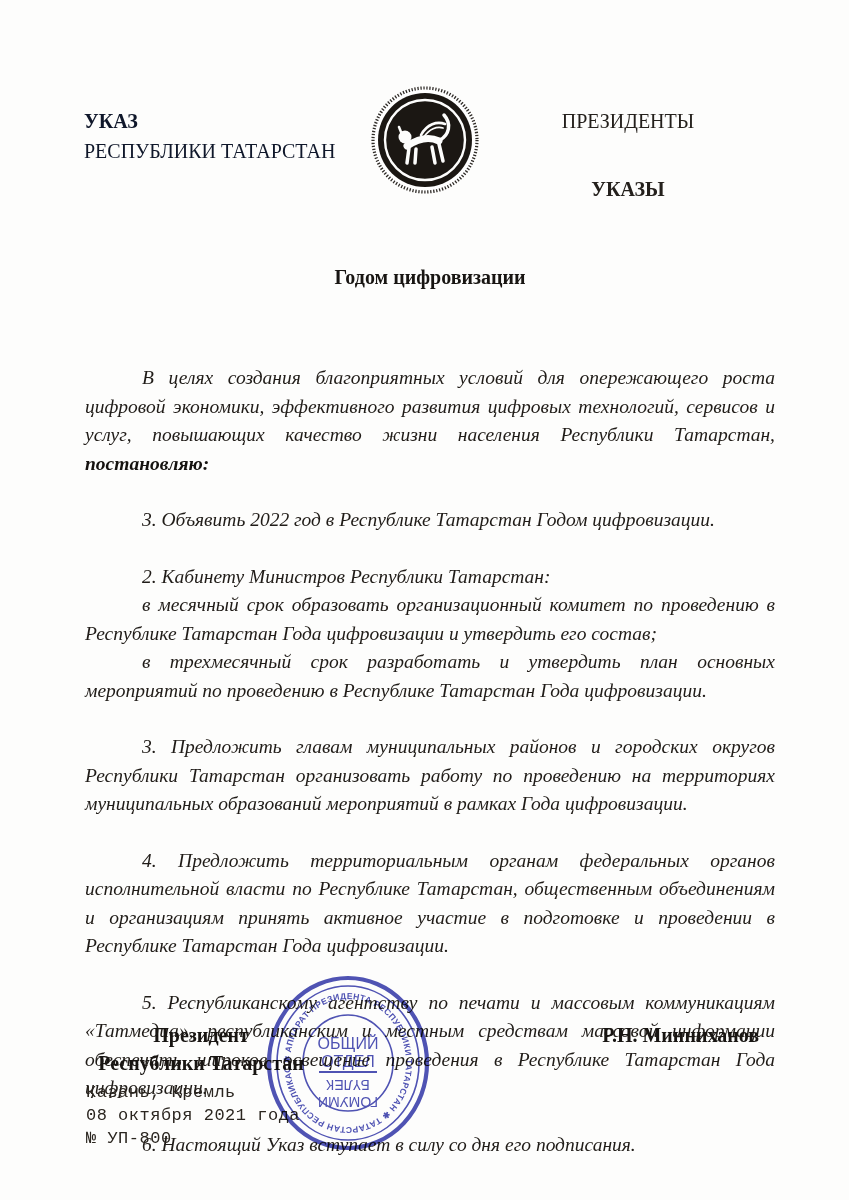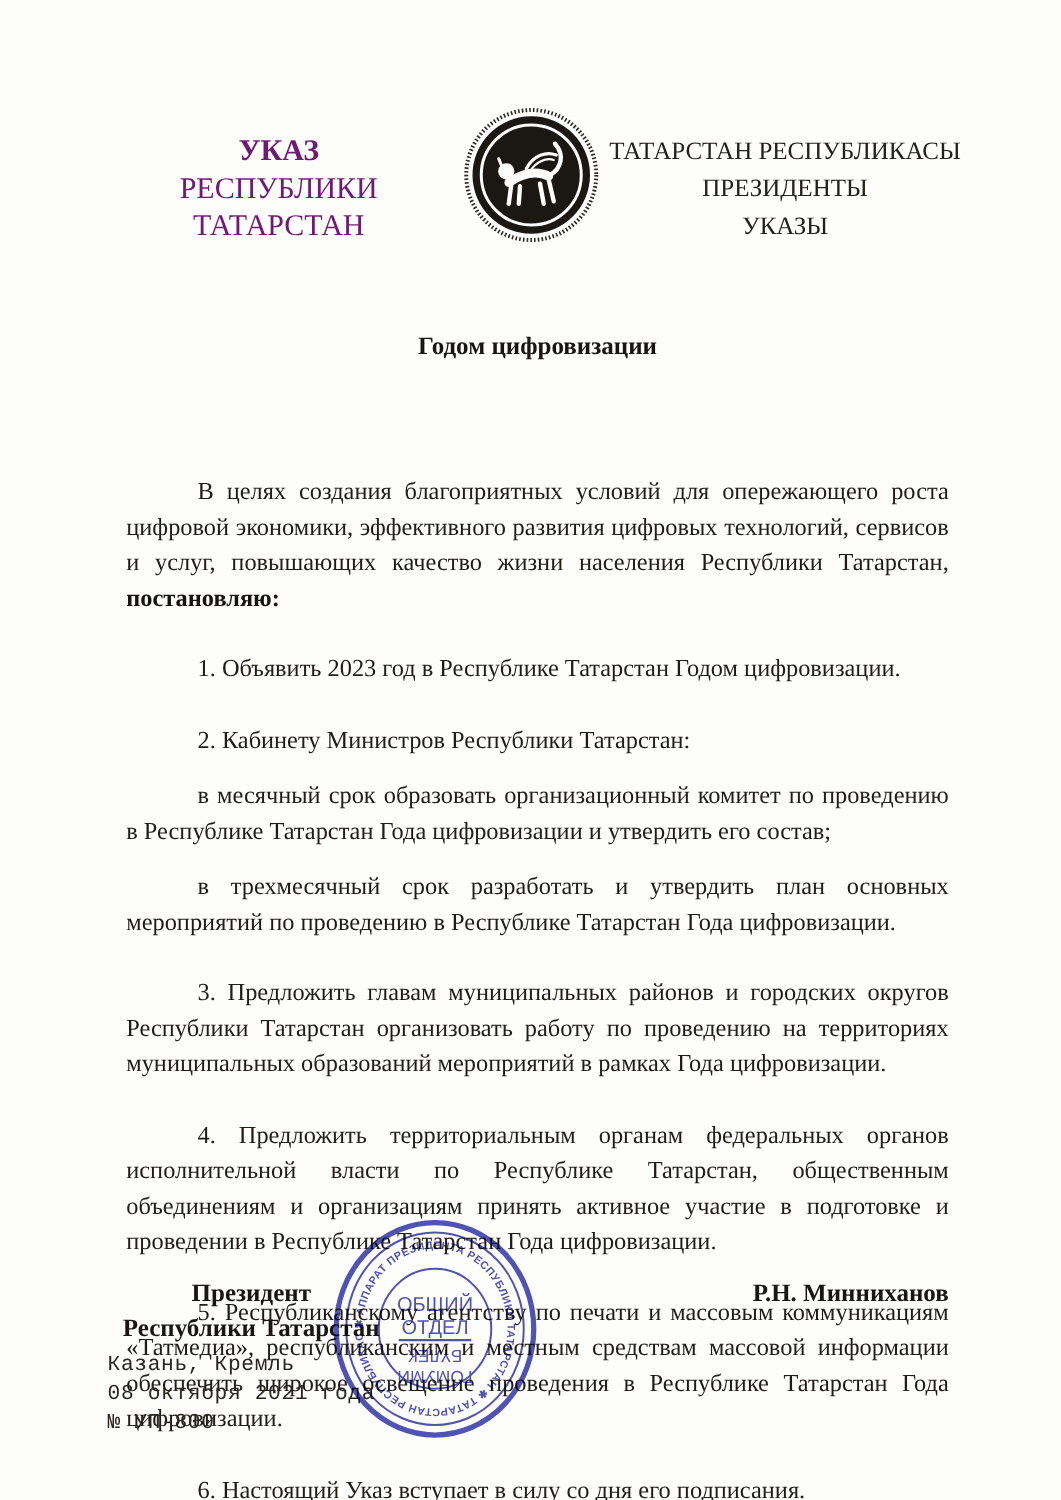--- a/index.html
+++ b/index.html
@@ -4,40 +4,40 @@
 <style>
   html,body{margin:0;padding:0;background:#e8e8e8;}
   .page{
     position:relative; width:849px; height:1200px; margin:0 auto;
     background:#fdfdfc; overflow:hidden;
     font-family:"Liberation Serif", serif; color:#1e1b17;
   }
   
   .hdr-left{
     position:absolute; top:106px; left:84px; width:278px;
-    text-align:center; font-size:24px; line-height:30px; color:#701a75;
+    text-align:left; font-size:20px; line-height:30px; color:#0f172a;
   }
   .hdr-left .ln1{font-weight:bold;}
   .hdr-right{
     position:absolute; top:106px; left:482px; width:292px;
     text-align:center; font-size:20px; line-height:30px; color:#24201c;
   }
-  .hdr-right .ln3{font-weight:normal;}
+  .hdr-right .ln3{font-weight:bold;margin-top:38px;}
   .emblem{position:absolute; top:84px; left:369px;}
   
   .doc-title{
     position:absolute; top:263px; left:85px; width:690px;
     text-align:center; font-weight:bold; font-size:20px; line-height:29px; color:#181512;
   }
   
   .body-block{
     position:absolute; top:364px; left:85px; width:690px;
     font-size:19.5px; line-height:28.5px; text-align:justify; color:#201c18;
   }
-  .para{margin:16px; text-indent:57px;}
+  .para{margin:0; text-indent:57px;font-style:italic;}
   .gap{margin-top:28px;}
   .preamble b{font-weight:bold; color:#15120f;}
   
   .signature{
     position:absolute; top:1021px; left:85px; width:690px;
     display:flex; justify-content:space-between; align-items:flex-start;
     font-weight:bold; font-size:20px; line-height:28px; color:#181512;
   }
   .sig-left{width:232px; text-align:center;}
   .sig-right{padding-right:16px;}
@@ -81,32 +81,31 @@
         <path d="M63,63 L66,79" stroke-width="3.5"></path>
         <path d="M70,60 L74,77" stroke-width="3.5"></path>
         <path d="M71,56 C80,51 83,40 75,31" stroke-width="3.5"></path>
         <path d="M52,51 C58,40 68,37 76,40" stroke-width="2.6"></path>
         <path d="M55,53 C60,45 68,42 74,44" stroke-width="1.8"></path>
       </g>
     </svg>
   </div>
 
   <div class="hdr-right">
-    <div class="ln1">ТАТАРСТАН РЕСПУБЛИКАСЫ</div>
     <div class="ln2">ПРЕЗИДЕНТЫ</div>
     <div class="ln3">УКАЗЫ</div>
   </div>
 
   <div class="doc-title">
     <div>Годом цифровизации</div>
   </div>
 
   <div class="body-block">
     <p class="para preamble"><span>В целях создания благоприятных условий для опережающего роста цифровой экономики, эффективного развития цифровых технологий, сервисов и услуг, повышающих качество жизни населения Республики Татарстан, </span><b>постановляю:</b></p>
-    <p class="para gap">1. Объявить 2023 год в Республике Татарстан Годом цифровизации.</p>
+    <p class="para gap">3. Объявить 2022 год в Республике Татарстан Годом цифровизации.</p>
     <p class="para gap">2. Кабинету Министров Республики Татарстан:</p>
     <p class="para">в месячный срок образовать организационный комитет по проведению в Республике Татарстан Года цифровизации и утвердить его состав;</p>
     <p class="para">в трехмесячный срок разработать и утвердить план основных мероприятий по проведению в Республике Татарстан Года цифровизации.</p>
     <p class="para gap">3. Предложить главам муниципальных районов и городских округов Республики Татарстан организовать работу по проведению на территориях муниципальных образований мероприятий в рамках Года цифровизации.</p>
     <p class="para gap">4. Предложить территориальным органам федеральных органов исполнительной власти по Республике Татарстан, общественным объединениям и организациям принять активное участие в подготовке и проведении в Республике Татарстан Года цифровизации.</p>
     <p class="para gap">5. Республиканскому агентству по печати и массовым коммуникациям «Татмедиа», республиканским и местным средствам массовой информации обеспечить широкое освещение проведения в Республике Татарстан Года цифровизации.</p>
     <p class="para gap">6. Настоящий Указ вступает в силу со дня его подписания.</p>
   </div>
 
   <div class="signature">

